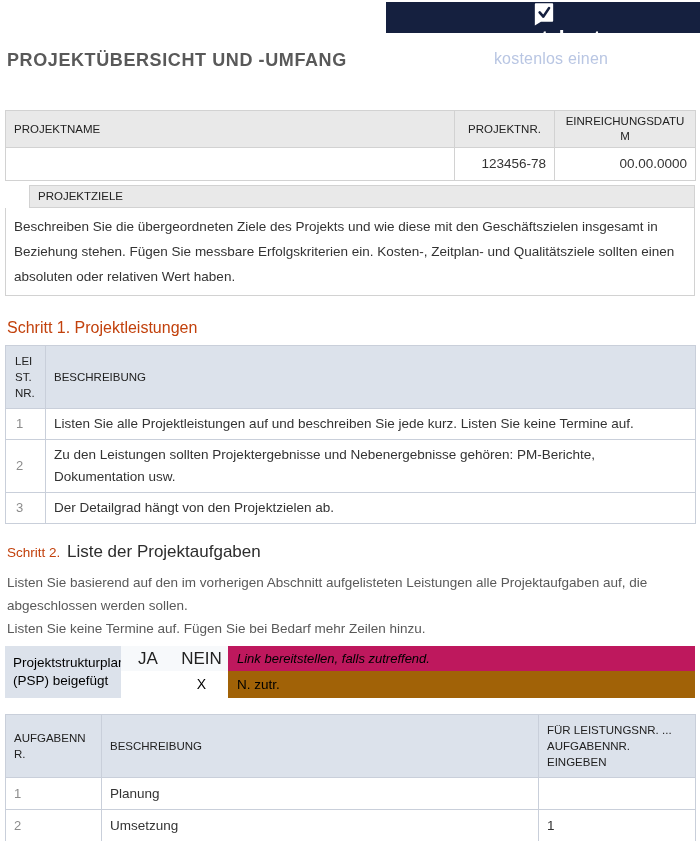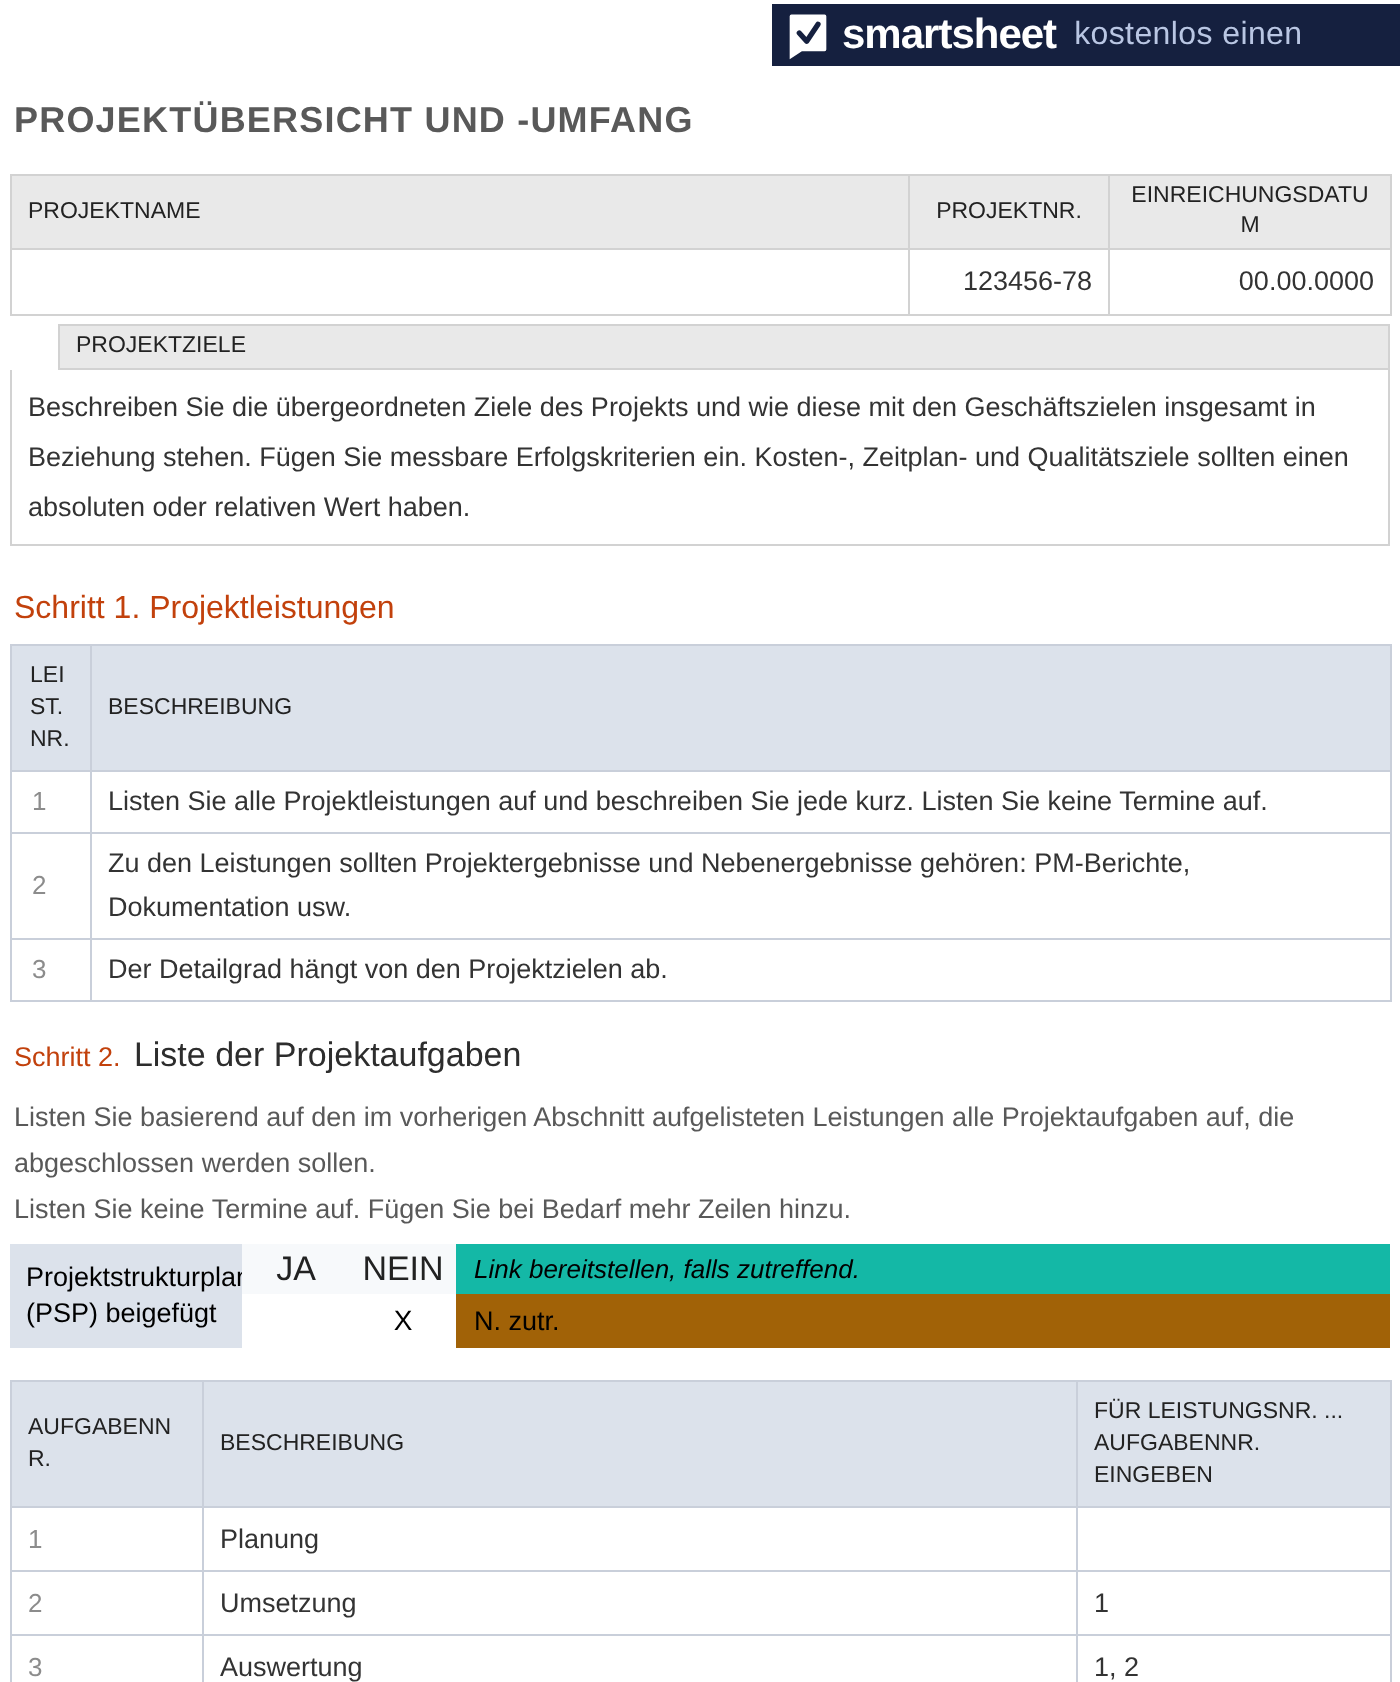--- a/index.html
+++ b/index.html
@@ -12,35 +12,35 @@
   html,body{background:#ffffff;}
   .page{
     position:relative; width:700px; height:841px; overflow:hidden;
     background:#ffffff; font-family:"Liberation Sans","DejaVu Sans",sans-serif;
     padding:0 5px;
   }
   
   .banner{
     position:absolute; top:2px; right:0; width:314px; height:31px;
     background:var(--banner-bg,#15203f);
-    display:flex; align-items:center; padding-left:7px; cursor:pointer;
+    display:flex; align-items:center; padding-left:7px; cursor:pointer;flex-direction:column;
   }
   .logo-icon{display:inline-flex; margin-right:6px;}
   .brand{color:#ffffff; font-size:21px; font-weight:bold; letter-spacing:-0.5px;}
   .cta{color:var(--banner-cta,#b9c6e3); font-size:16px; margin-left:9px; letter-spacing:0.2px;}
   
   .title{
     margin:45px 0 0 2px; font-size:18px; font-weight:bold;
     color:var(--text-gray,#595959); letter-spacing:0.6px; line-height:30px;
   }
   
   table{border-collapse:collapse; table-layout:fixed; width:690px;}
   td{vertical-align:middle; overflow:hidden;}
   
-  .info-table{margin-top:12px;}
+  .info-table{margin-top:35px;}
   .info-table td{border:1px solid var(--border-gray,#d2d2d2); font-size:11.5px; color:#222;}
   .info-table .head td{background:var(--header-gray,#e9e9e9); padding:3px 8px; line-height:15px;}
   .info-table .head .c-name{text-align:left;}
   .info-table .head .c-nr,.info-table .head .c-date{text-align:center; word-break:break-all;}
   .info-table .vals td{background:#fff; padding:6px 8px; line-height:20px; font-size:13.5px; color:var(--text-dark,#333); text-align:right;}
   .info-table .vals td:first-child{text-align:left;}
   
   .ziele-bar{
     margin-top:4px; height:23px; background:var(--header-gray,#e9e9e9);
     border:1px solid var(--border-gray,#d2d2d2);
@@ -61,21 +61,21 @@
   .leistungen{margin-top:7px;}
   .leistungen .head .c-nr{word-break:break-all; padding:7px 6px 7px 9px;}
   .leistungen .body td{padding:4px 8px; line-height:22px; background:#fff;}
   .leistungen .body .nr{color:var(--text-muted,#8c8c8c); font-size:13px; padding-left:10px;}
   
   .intro{margin:7px 0 0 2px; font-size:13.5px; color:var(--text-gray,#595959); line-height:23px;}
   
   .psp{margin-top:6px;}
   .psp .label-cell{background:var(--header-blue,#dce2eb); padding:2px 8px; line-height:18px; font-size:13.5px;}
   .psp .hd{background:#f7f9fb; text-align:center; font-size:17px; color:#222; padding:3px; line-height:19px;margin-top:46px;}
-  .psp .hint{font-style:italic; font-size:13px; padding:3px 9px; line-height:19px; background:#14b8a6;}
+  .psp .hint{font-style:italic; font-size:13px; padding:3px 9px; line-height:19px; background:#be185d;}
   .psp .val{background:#fff; text-align:center; font-size:14px; padding:4px; line-height:19px;}
   .psp .linkval{background:#a16207; font-size:13.5px; padding:4px 9px; line-height:19px;}
   
   .aufgaben{margin-top:16px;}
   .aufgaben .head .c-nr{word-break:break-all;}
   .aufgaben .body td{padding:5px 8px; line-height:21px; background:#fff;}
   .aufgaben .body .nr{color:var(--text-muted,#8c8c8c); font-size:13px;}
 </style>
 </head>
 <body>

